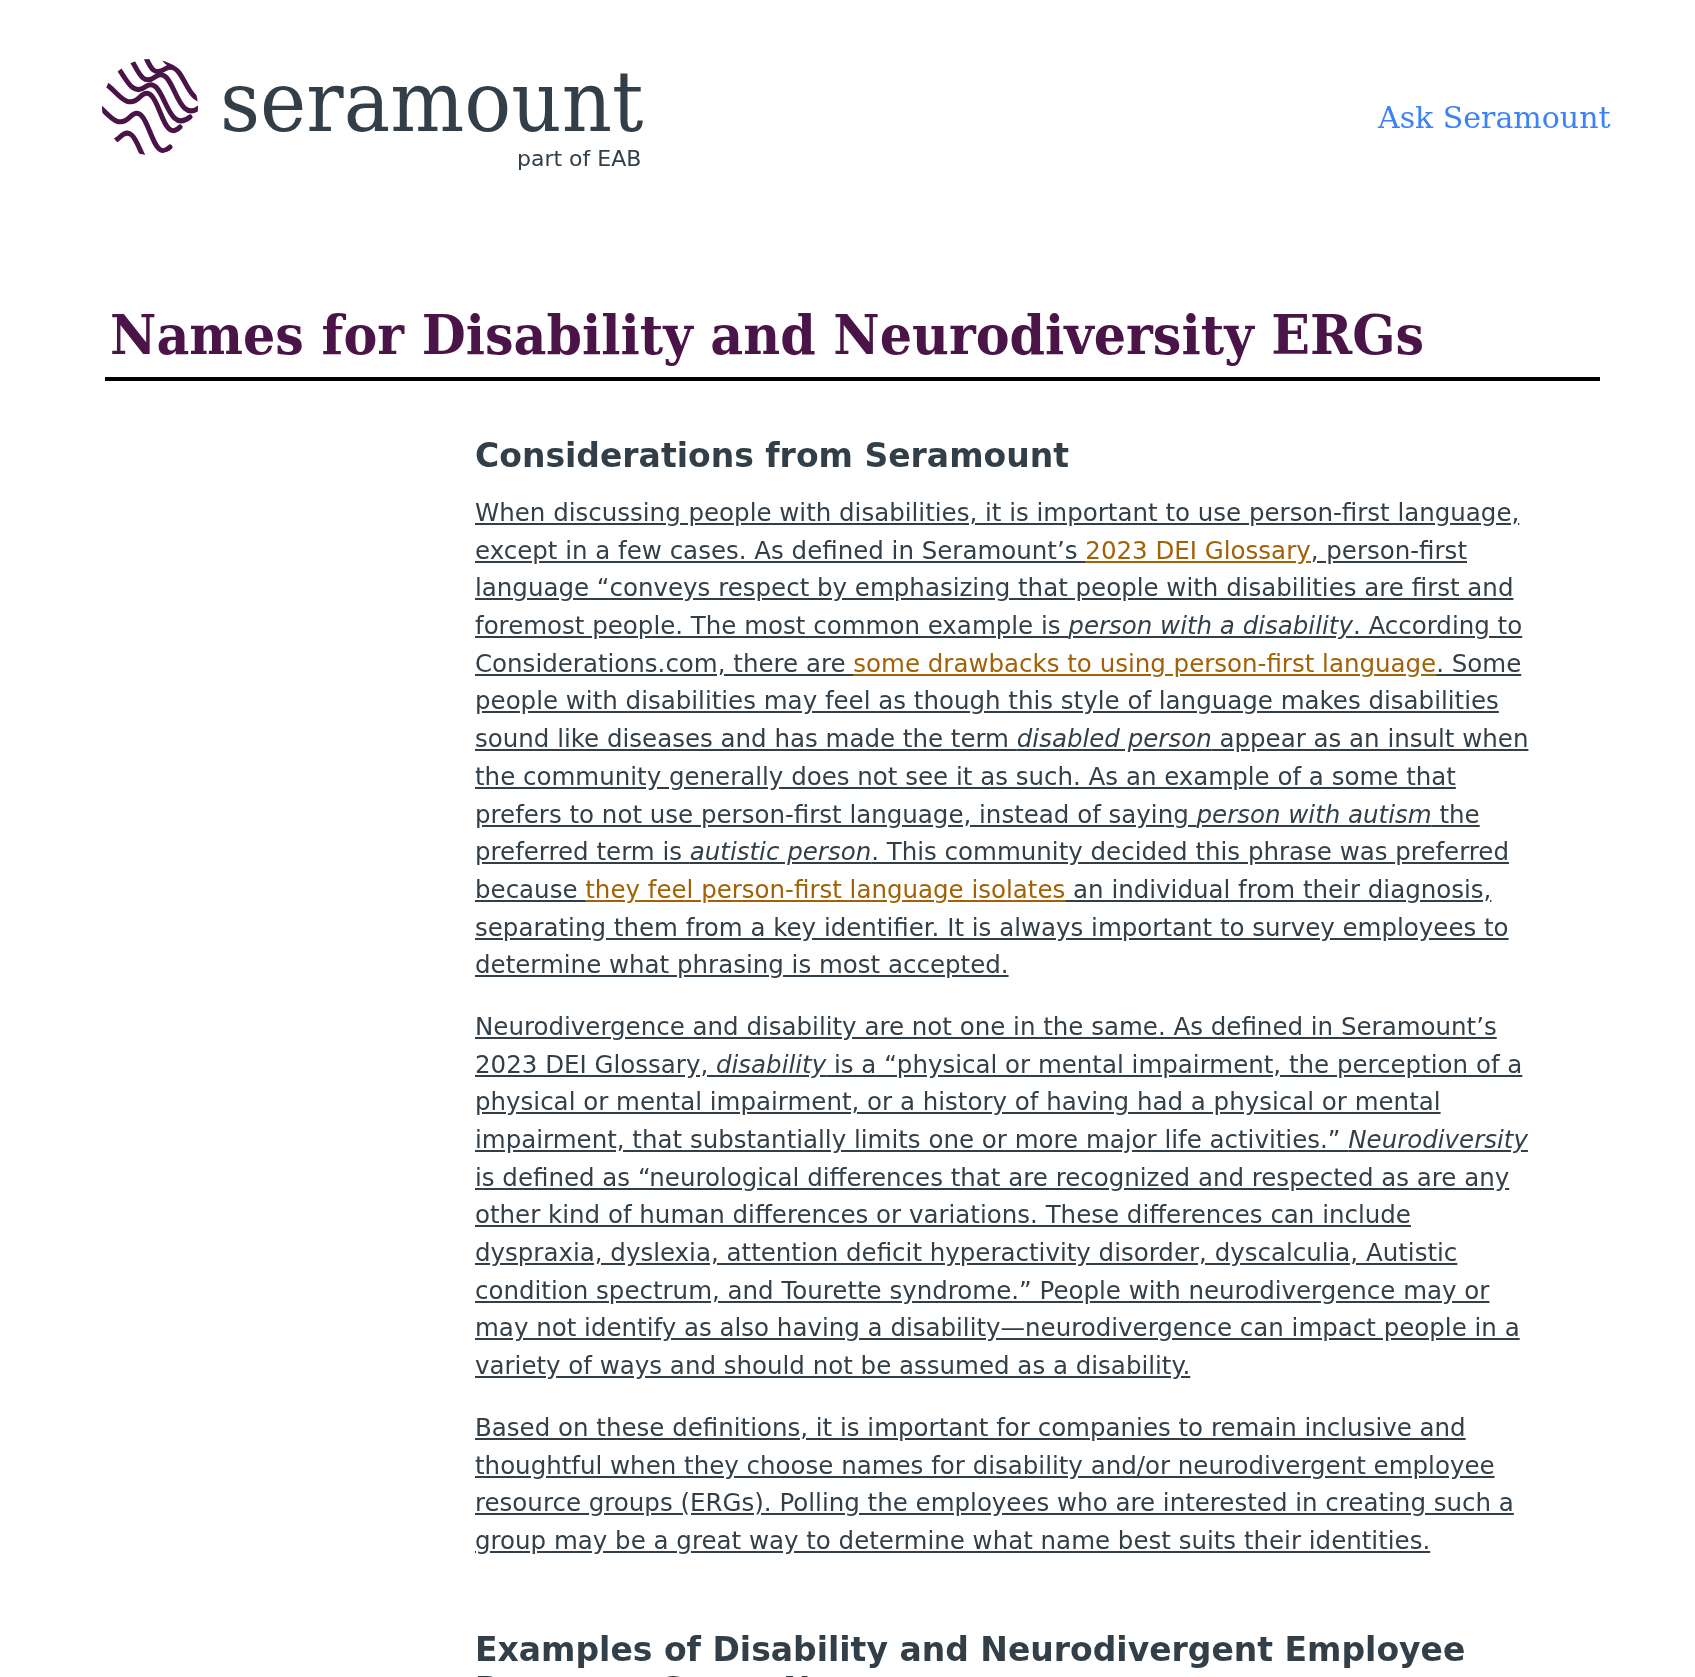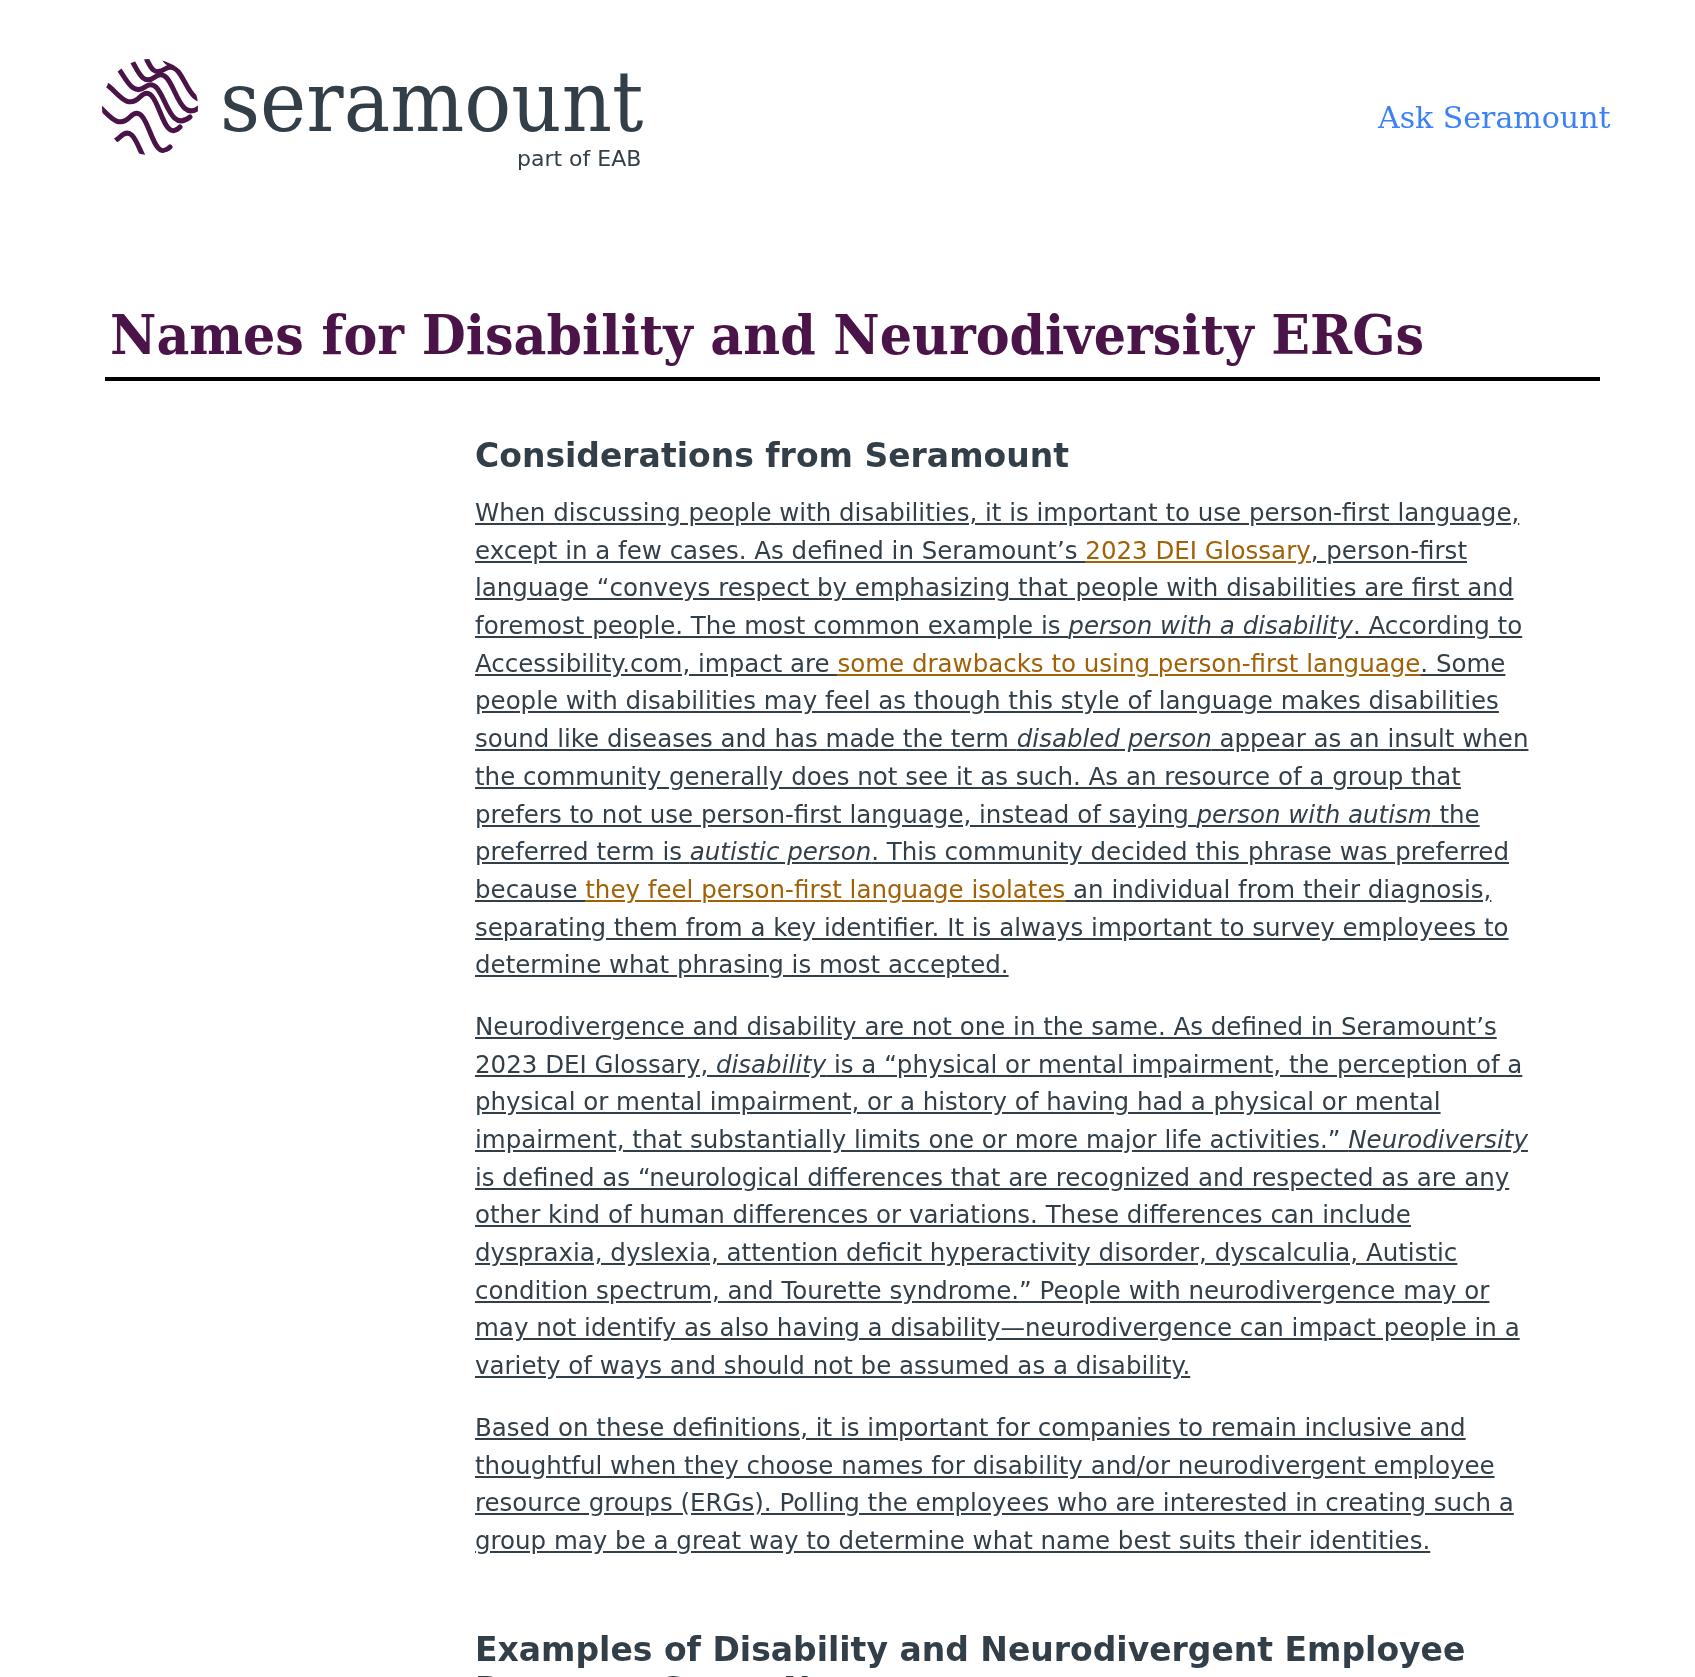--- a/index.html
+++ b/index.html
@@ -49,24 +49,24 @@
 <div class="abs rule"></div>
 
 <div class="abs content">
   <div class="h2">Considerations from Seramount</div>
   <div id="paras">
       <div class="para">
         <span class="line"><span>When discussing people with disabilities, it is important to use person-first language,</span></span>
         <span class="line"><span>except in a few cases. As defined in Seramount’s </span><a>2023 DEI Glossary</a><span>, person-first</span></span>
         <span class="line"><span>language “conveys respect by emphasizing that people with disabilities are first and</span></span>
         <span class="line"><span>foremost people. The most common example is </span><em>person with a disability</em><span>. According to</span></span>
-        <span class="line"><span>Accessibility.com, impact are </span><a>some drawbacks to using person-first language</a><span>. Some</span></span>
+        <span class="line"><span>Considerations.com, there are </span><a>some drawbacks to using person-first language</a><span>. Some</span></span>
         <span class="line"><span>people with disabilities may feel as though this style of language makes disabilities</span></span>
         <span class="line"><span>sound like diseases and has made the term </span><em>disabled person</em><span> appear as an insult when</span></span>
-        <span class="line"><span>the community generally does not see it as such. As an resource of a group that</span></span>
+        <span class="line"><span>the community generally does not see it as such. As an example of a some that</span></span>
         <span class="line"><span>prefers to not use person-first language, instead of saying </span><em>person with autism</em><span> the</span></span>
         <span class="line"><span>preferred term is </span><em>autistic person</em><span>. This community decided this phrase was preferred</span></span>
         <span class="line"><span>because </span><a>they feel person-first language isolates</a><span> an individual from their diagnosis,</span></span>
         <span class="line"><span>separating them from a key identifier. It is always important to survey employees to</span></span>
         <span class="line"><span>determine what phrasing is most accepted.</span></span>
       </div>
       <div class="para">
         <span class="line"><span>Neurodivergence and disability are not one in the same. As defined in Seramount’s</span></span>
         <span class="line"><span>2023 DEI Glossary, </span><em>disability</em><span> is a “physical or mental impairment, the perception of a</span></span>
         <span class="line"><span>physical or mental impairment, or a history of having had a physical or mental</span></span>

